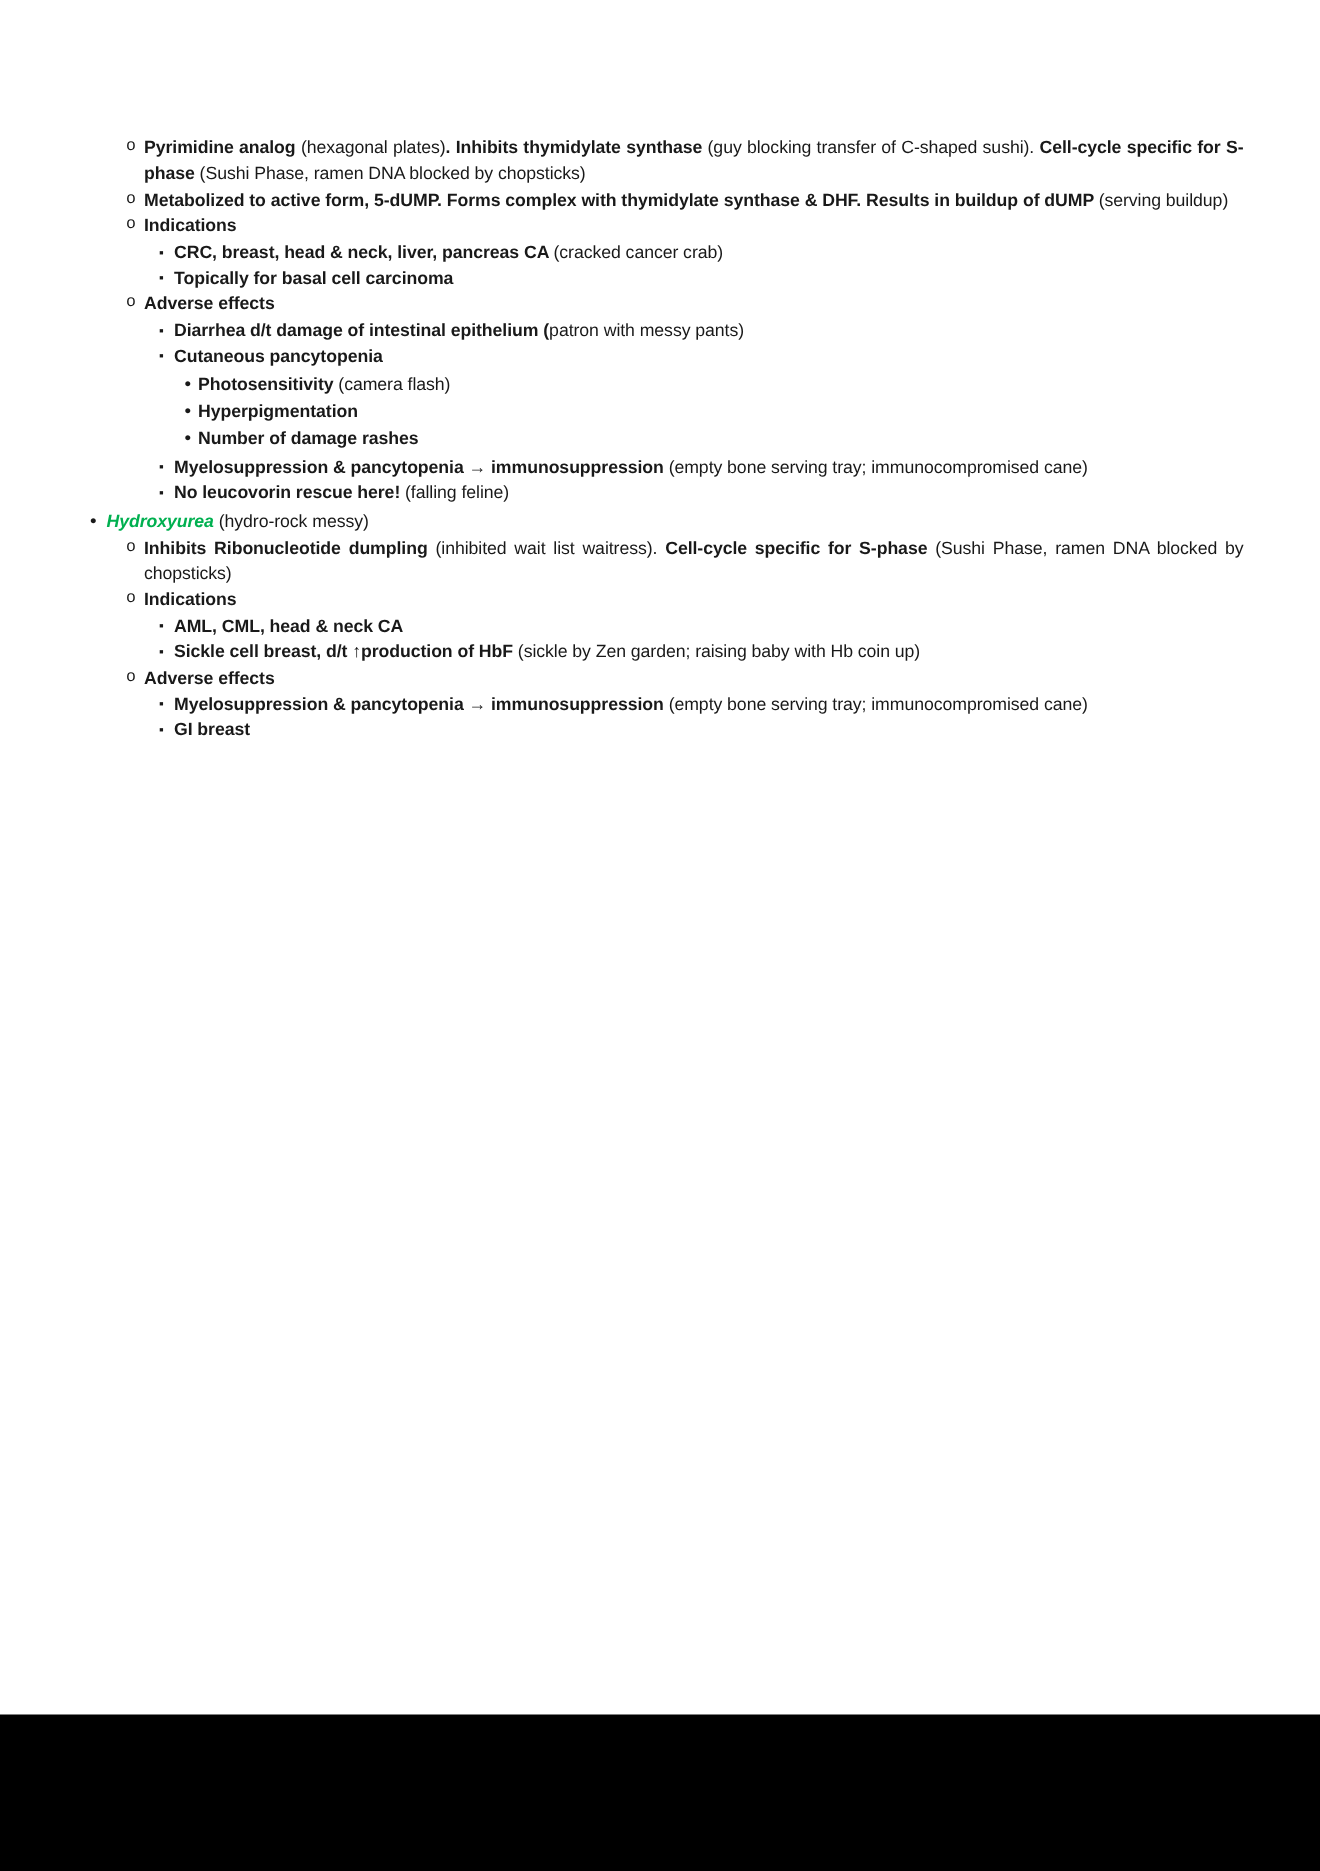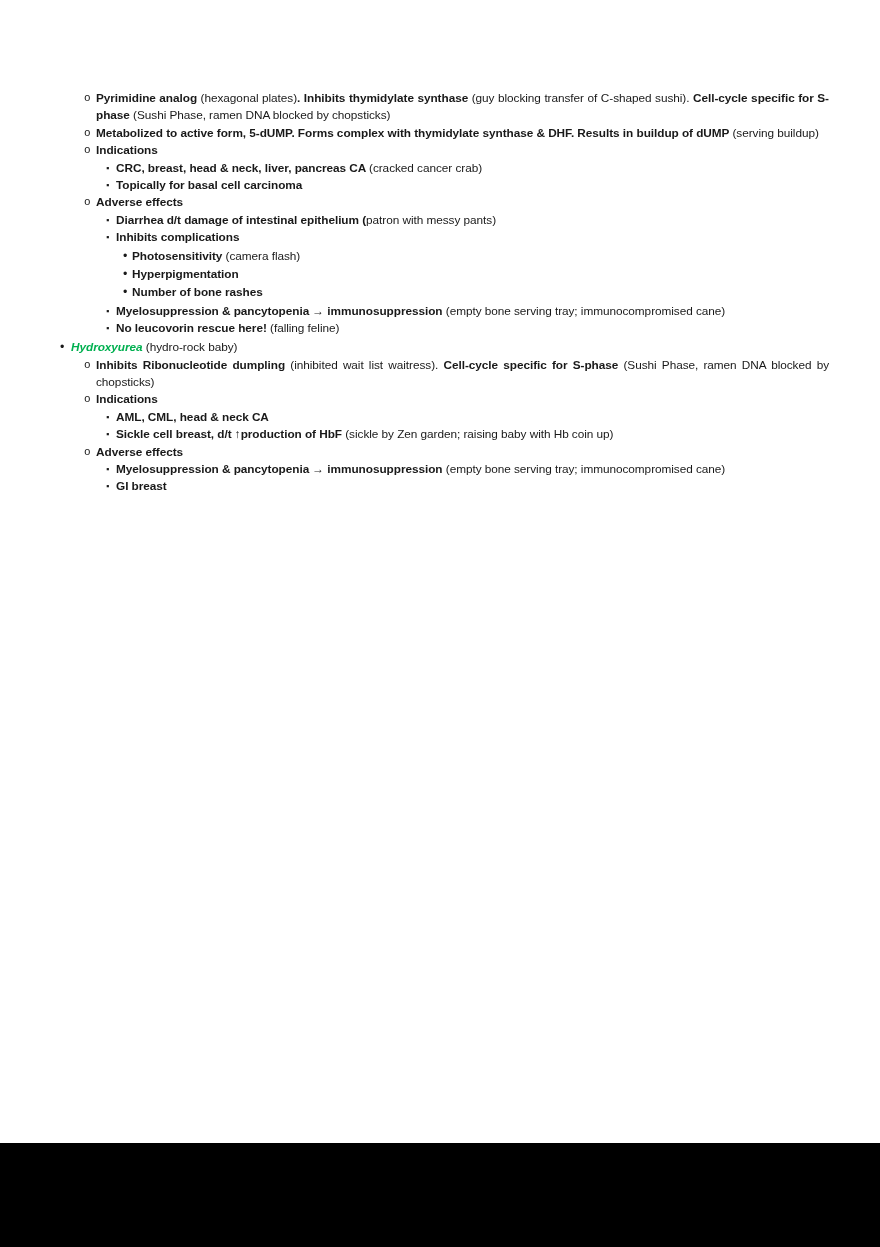--- a/index.html
+++ b/index.html
@@ -43,27 +43,27 @@
 <body style="background: rgb(255, 255, 255);">
 
 <div id="doc">
     <div class="li l2 just"><span class="marker">o</span><span class="b">Pyrimidine analog </span><span>(hexagonal plates)</span><span class="b">. Inhibits thymidylate synthase </span><span>(guy blocking transfer of C-shaped sushi). </span><span class="b">Cell-cycle specific for S-phase </span><span>(Sushi Phase, ramen DNA blocked by chopsticks)</span></div>
     <div class="li l2 just"><span class="marker">o</span><span class="b">Metabolized to active form, 5-dUMP. Forms complex with thymidylate synthase &amp; DHF. Results in buildup of dUMP </span><span>(serving buildup)</span></div>
     <div class="li l2"><span class="marker">o</span><span class="b">Indications</span></div>
     <div class="li l3"><span class="marker">▪</span><span class="b">CRC, breast, head &amp; neck, liver, pancreas CA </span><span>(cracked cancer crab)</span></div>
     <div class="li l3"><span class="marker">▪</span><span class="b">Topically for basal cell carcinoma</span></div>
     <div class="li l2"><span class="marker">o</span><span class="b">Adverse effects</span></div>
     <div class="li l3"><span class="marker">▪</span><span class="b">Diarrhea d/t damage of intestinal epithelium (</span><span>patron with messy pants)</span></div>
-    <div class="li l3"><span class="marker">▪</span><span class="b">Inhibits complications</span></div>
+    <div class="li l3"><span class="marker">▪</span><span class="b">Cutaneous pancytopenia</span></div>
     <div class="li l4"><span class="marker">•</span><span class="b">Photosensitivity </span><span>(camera flash)</span></div>
     <div class="li l4"><span class="marker">•</span><span class="b">Hyperpigmentation</span></div>
-    <div class="li l4"><span class="marker">•</span><span class="b">Number of bone rashes</span></div>
+    <div class="li l4"><span class="marker">•</span><span class="b">Number of damage rashes</span></div>
     <div class="li l3"><span class="marker">▪</span><span class="b">Myelosuppression &amp; pancytopenia → immunosuppression </span><span>(empty bone serving tray; immunocompromised cane)</span></div>
     <div class="li l3"><span class="marker">▪</span><span class="b">No leucovorin rescue here! </span><span>(falling feline)</span></div>
-    <div class="li l1"><span class="marker">•</span><span class="b" style="color: rgb(0, 176, 80); font-style: italic;">Hydroxyurea </span><span>(hydro-rock baby)</span></div>
+    <div class="li l1"><span class="marker">•</span><span class="b" style="color: rgb(0, 176, 80); font-style: italic;">Hydroxyurea </span><span>(hydro-rock messy)</span></div>
     <div class="li l2 just"><span class="marker">o</span><span class="b">Inhibits Ribonucleotide dumpling </span><span>(inhibited wait list waitress). </span><span class="b">Cell-cycle specific for S-phase </span><span>(Sushi Phase, ramen DNA blocked by chopsticks)</span></div>
     <div class="li l2"><span class="marker">o</span><span class="b">Indications</span></div>
     <div class="li l3"><span class="marker">▪</span><span class="b">AML, CML, head &amp; neck CA</span></div>
     <div class="li l3"><span class="marker">▪</span><span class="b">Sickle cell breast, d/t ↑production of HbF </span><span>(sickle by Zen garden; raising baby with Hb coin up)</span></div>
     <div class="li l2"><span class="marker">o</span><span class="b">Adverse effects</span></div>
     <div class="li l3"><span class="marker">▪</span><span class="b">Myelosuppression &amp; pancytopenia → immunosuppression </span><span>(empty bone serving tray; immunocompromised cane)</span></div>
     <div class="li l3"><span class="marker">▪</span><span class="b">GI breast</span></div>
   </div>
 
 <div id="bottom-bar" style="background: rgb(0, 0, 0);"></div>

